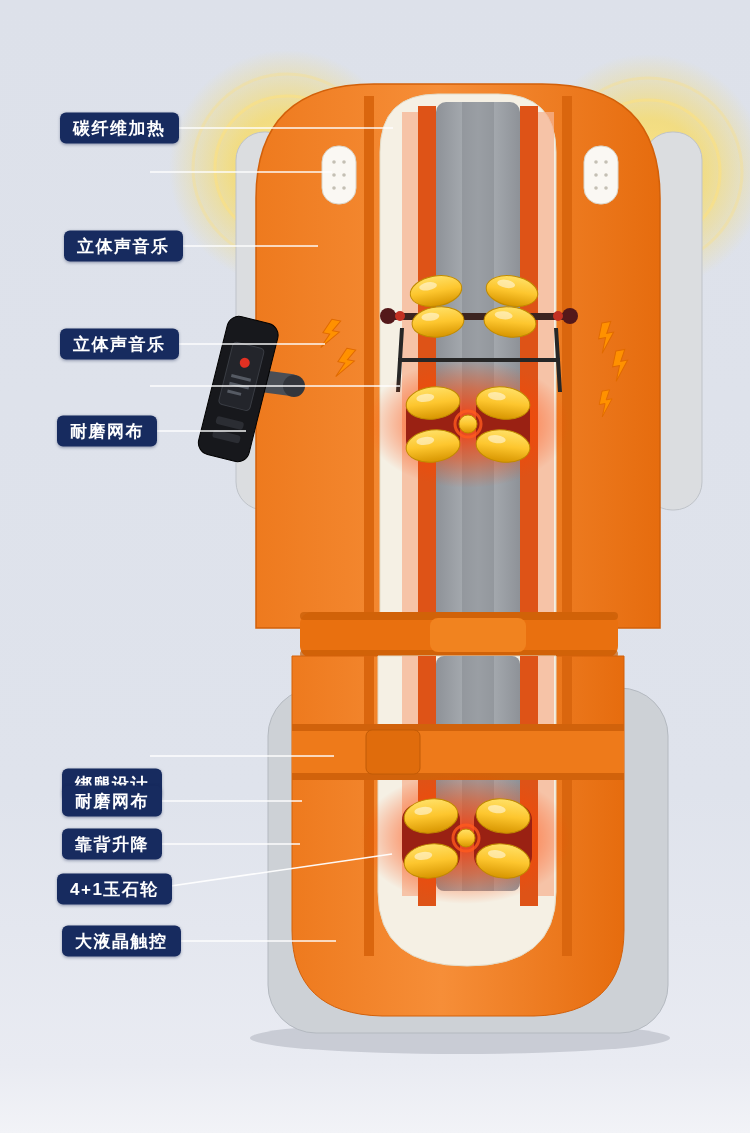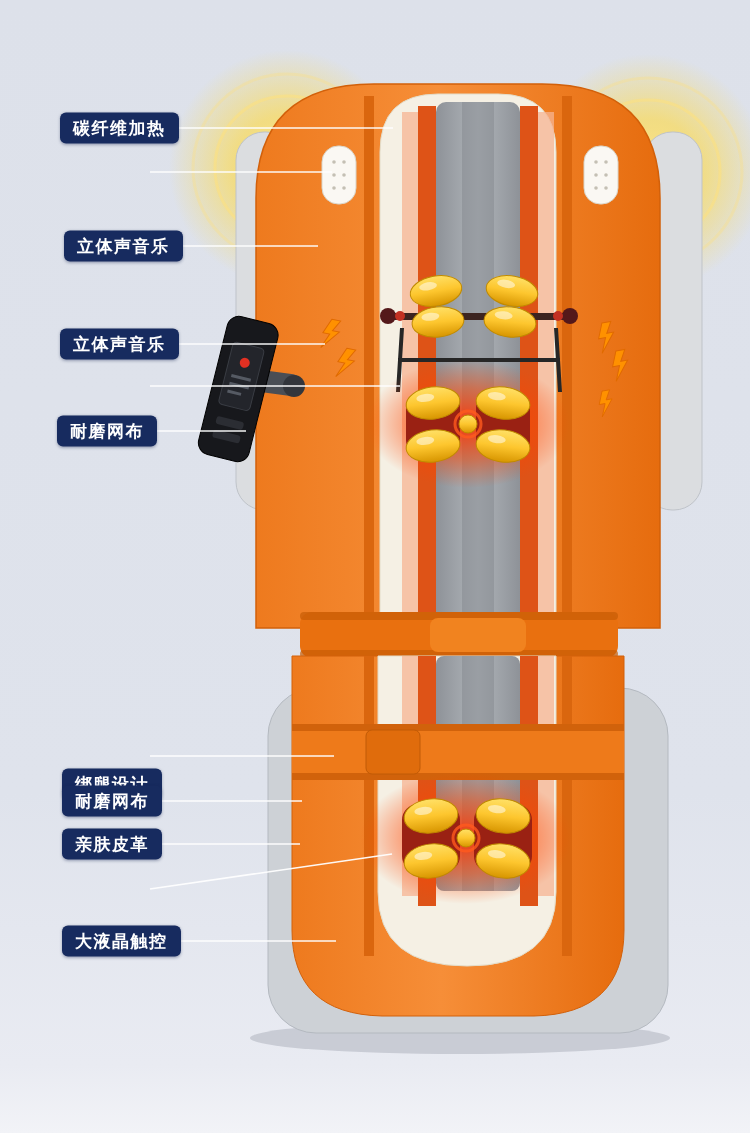--- a/index.html
+++ b/index.html
@@ -259,16 +259,17 @@
       <path d="M150,941 H336"></path>
     </g>
   </svg>
 
   <div class="callout c1">碳纤维加热</div>
   <div class="callout c3">立体声音乐</div>
   <div class="callout c4">立体声音乐</div>
   <div class="callout c6">耐磨网布</div>
   <div class="callout c7">绑腿设计</div>
   <div class="callout c8">耐磨网布</div>
-  <div class="callout c9">亲肤皮革</div>
+  <div class="callout c9">靠背升降</div>
+  <div class="callout c10">4+1玉石轮</div>
   <div class="callout c11">大液晶触控</div>
 
 </div>
 
 </body></html>

